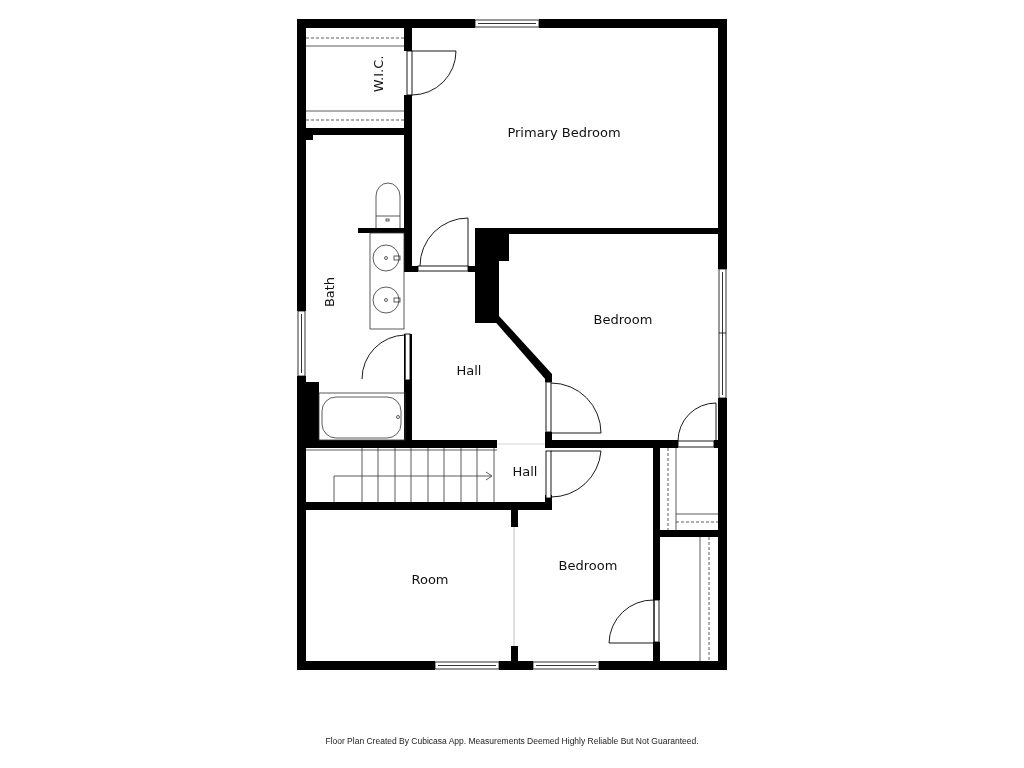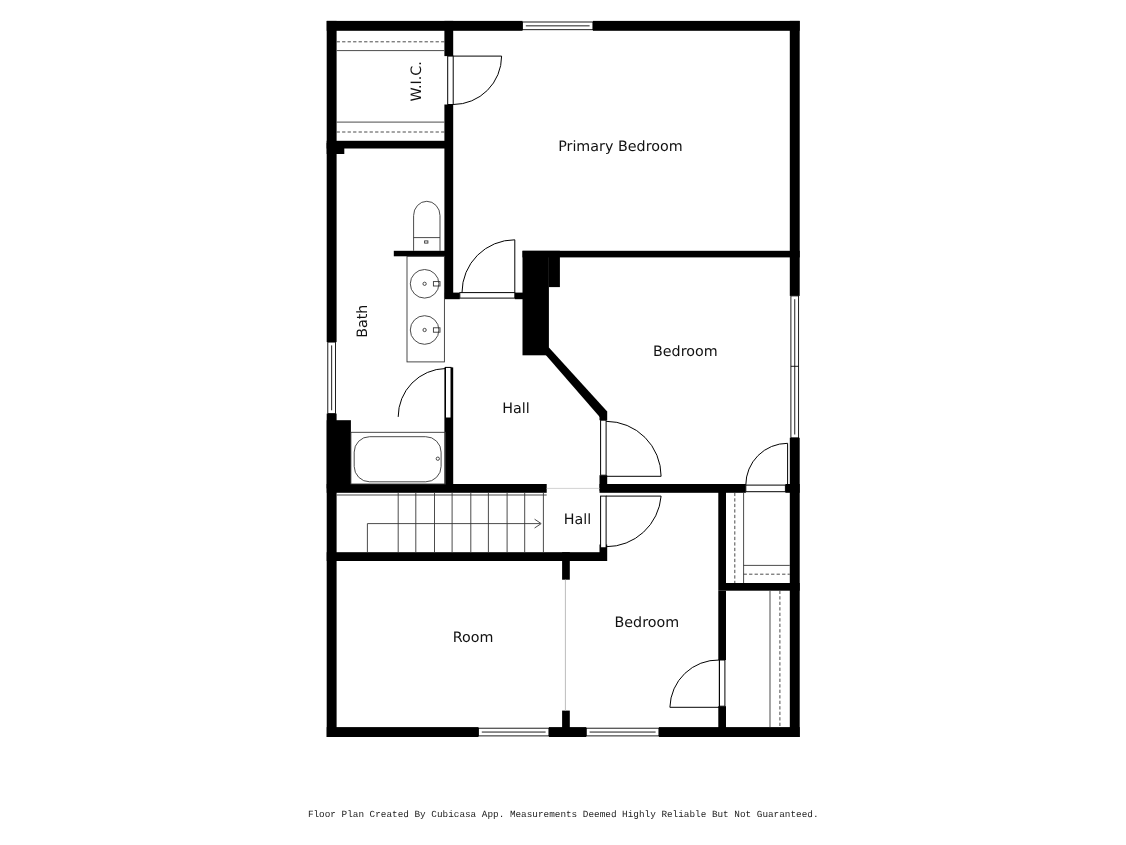--- a/index.html
+++ b/index.html
@@ -1,19 +1,19 @@
 <!DOCTYPE html>
 <html><head>
   <meta charset="utf-8">
   <style>
     html, body { margin: 0; padding: 0; background: #ffffff; }
     body { width: 1024px; height: 768px; position: relative; overflow: hidden; font-family: "DejaVu Sans", sans-serif; }
     #plan { position: absolute; left: 0; top: 0; }
     .lbl { font-family: "DejaVu Sans", sans-serif; font-size: 13px; fill: #111; }
-    .footer { position: absolute; left: 0; width: 1024px; top: 736px; text-align: center; font-size: 8.5px; color: #222; font-family: Liberation Mono, monospace; }
+    .footer { position: absolute; left: 0; width: 1024px; top: 736px; text-align: center; font-size: 8.5px; color: #222; font-family: Liberation Sans, sans-serif; }
   </style>
 </head>
 <body>
 
 <svg id="plan" width="1024" height="768" viewBox="0 0 1024 768" xmlns="http://www.w3.org/2000/svg">
 
   <g fill="#000">
 
     <rect x="297" y="19" width="178" height="9"></rect>
     <rect x="539" y="19" width="188" height="9"></rect>

